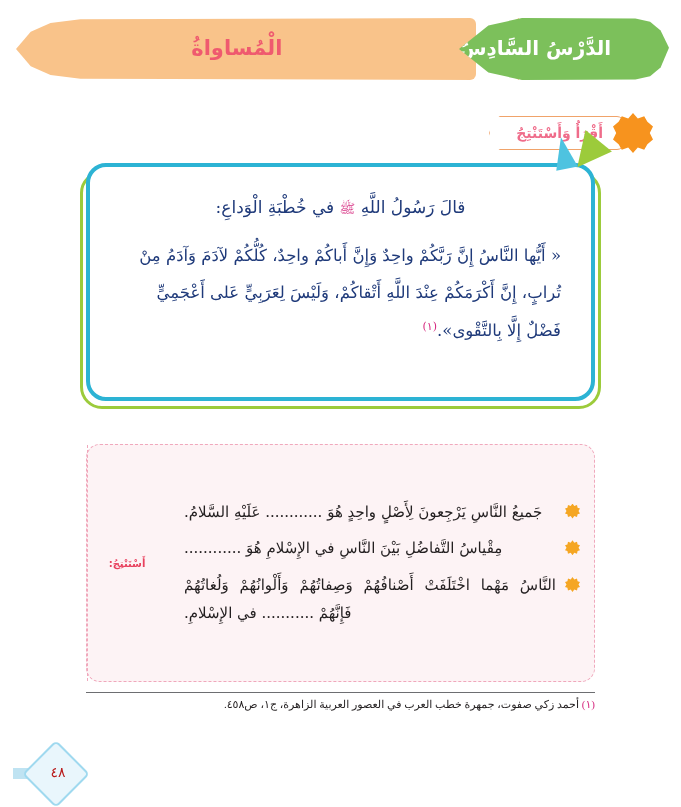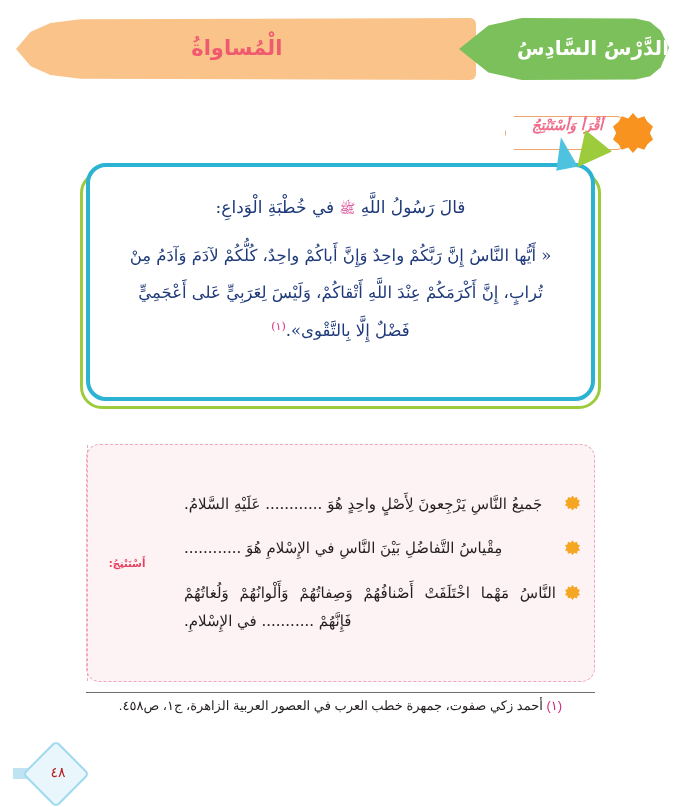--- a/index.html
+++ b/index.html
@@ -63,21 +63,21 @@
     -webkit-clip-path: polygon(
         100% 48%, 96% 20%, 91% 6%, 84% 1%,
         30% 0%, 14% 12%, 0% 50%, 14% 88%, 30% 100%,
         84% 99%, 91% 94%, 96% 80%);
     clip-path: polygon(
         100% 48%, 96% 20%, 91% 6%, 84% 1%,
         30% 0%, 14% 12%, 0% 50%, 14% 88%, 30% 100%,
         84% 99%, 91% 94%, 96% 80%);
     display: flex;
     align-items: center;
-    justify-content: flex-start;
+    justify-content: flex-end;
     z-index: 3;
   }
   .banner-green-text {
     color: #ffffff;
     font-size: 20px;
     font-weight: bold;
     letter-spacing: 0.3px;
     padding-bottom: 2px;
   }
   .banner-orange-text {
@@ -122,24 +122,23 @@
     border: 1.5px solid #f0a36a;
     background: #ffffff;
     border-radius: 7px;
     -webkit-clip-path: polygon(
       100% 0%, 8% 0%, 8% 0%, 3% 14%, 0% 50%, 3% 86%, 8% 100%, 100% 100%,
       100% 78%, 96% 50%, 100% 22%);
     clip-path: polygon(
       100% 0%, 8% 0%, 8% 0%, 3% 14%, 0% 50%, 3% 86%, 8% 100%, 100% 100%,
       100% 78%, 96% 50%, 100% 22%);
     display: flex;
-    align-items: flex-start;
+    align-items: center;
     justify-content: center;
     padding: 0 20px 0 26px;
-    font-style: italic;
   }
   .tab-label {
     color: #ef6c8a;
     font-size: 14px;
     font-weight: bold;
     white-space: nowrap;
   }
 
   
   .hadith-wrap {
@@ -210,21 +209,20 @@
     font-family: "DejaVu Serif", "Liberation Serif", serif;
   }
   .pbuh {
     color: #d6297f;
     font-size: 13px;
   }
   .hadith-body {
     color: #1f3a7a;
     font-size: 16.5px;
     line-height: 2.25;
-    text-align: center;
     margin-top: 14px;
     font-family: "DejaVu Serif", "Liberation Serif", serif;
   }
   .fn-ref {
     color: #d6297f;
     font-size: 11px;
     vertical-align: super;
   }
 
   
@@ -254,21 +252,21 @@
     font-size: 10px;
     font-weight: bold;
     white-space: nowrap;
   }
   .concl-items {
     flex: 1 1 auto;
     padding: 14px 14px 14px 18px;
     display: flex;
     flex-direction: column;
     justify-content: center;
-    gap: 17px;
+    gap: 9px;
   }
   .concl-item {
     display: flex;
     flex-direction: row;
     align-items: flex-start;
     gap: 9px;
   }
   .bullet-star {
     flex: 0 0 auto;
     width: 15px;
@@ -303,24 +301,23 @@
     right: 86px;
     left: 86px;
     height: 1px;
     background: #6d6e71;
   }
   .footnote {
     position: absolute;
     top: 698px;
     right: 86px;
     left: 86px;
-    text-align: center;
     color: #231f20;
-    font-size: 13px;
-    font-family: Liberation Sans, sans-serif;
+    font-size: 11px;
+    font-family: Liberation Serif, serif;
   }
   .footnote-num {
     color: #d6297f;
   }
 
   
   .pagenum-bar {
     position: absolute;
     top: 768px;
     right: 598px;

